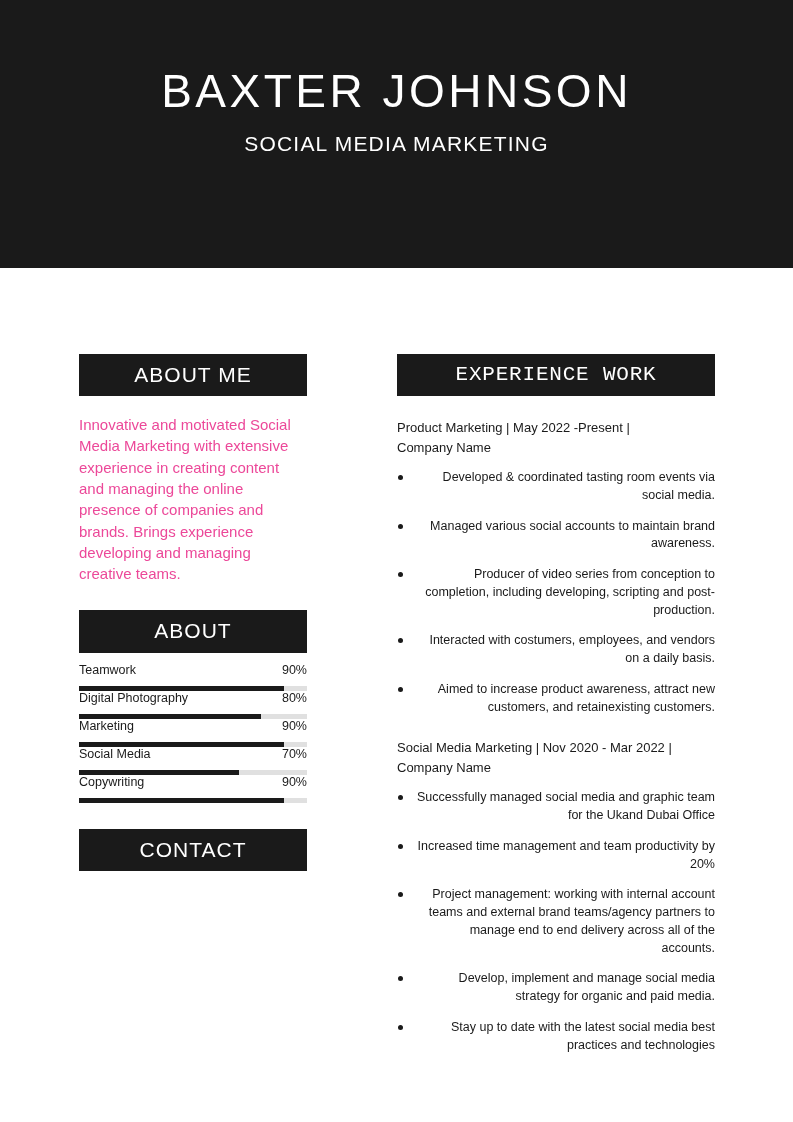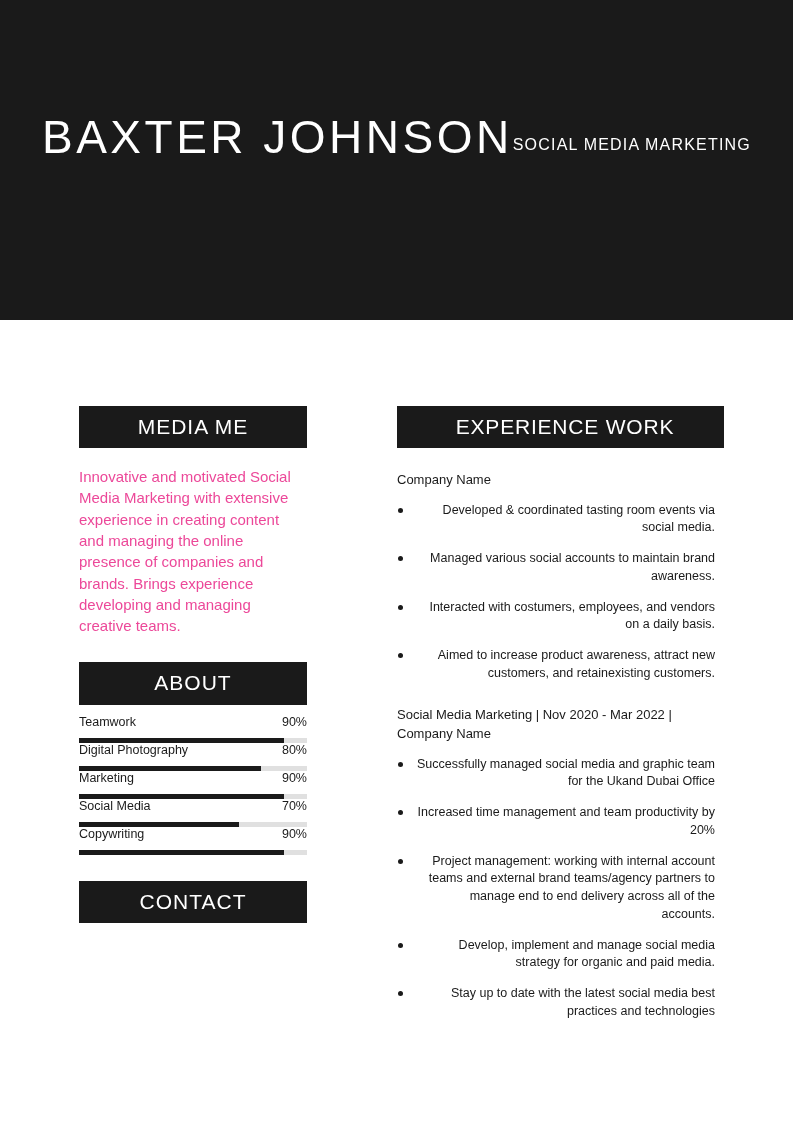--- a/index.html
+++ b/index.html
@@ -17,40 +17,40 @@
   }
   .page {
     width: 793px;
     height: 1122px;
     position: relative;
     background: #ffffff;
   }
   
   .header {
     background: #1a1a1a;
-    height: 320px;
+    height: 268px;
     width: 100%;
     display: flex;
-    flex-direction: row;
+    flex-direction: column;
     align-items: center;
     justify-content: center;
     box-sizing: border-box;
     padding-bottom: 46px;
   }
   .header-name {
     color: #ffffff;
     font-size: 46px;
     letter-spacing: 3.5px;
     font-weight: 400;
     line-height: 1.1;
     text-align: center;
   }
   .header-role {
     color: #ffffff;
-    font-size: 16px;
+    font-size: 21px;
     letter-spacing: 1.2px;
     font-weight: 400;
     margin-top: 16px;
     text-align: right;
   }
   
   .content {
     display: flex;
     padding: 86px 78px 0 79px;
     box-sizing: border-box;
@@ -77,23 +77,24 @@
     letter-spacing: 1px;
     padding: 9px 0 10px 0;
     line-height: 1.1;
   }
   .bar-right {
     background: #1a1a1a;
     color: #ffffff;
     text-align: center;
     font-size: 21px;
     letter-spacing: 0.8px;
-    padding: 9px 0 10px 9px;
+    padding: 9px 0 10px 0;
     line-height: 1.1;
     width: 318px;
+    font-family: Liberation Mono, monospace;
   }
   
   .about-text {
     font-size: 15px;
     line-height: 1.42;
     margin-top: 18px;
     color: #ec4899;
   }
   
   .skills {
@@ -170,21 +171,21 @@
 
   <div class="header">
     <div class="header-name">BAXTER JOHNSON</div>
     <div class="header-role">SOCIAL MEDIA MARKETING</div>
   </div>
 
   <div class="content">
 
     <div class="col-left">
 
-      <div class="bar">MEDIA ME</div>
+      <div class="bar">ABOUT ME</div>
       <div class="about-text">Innovative and motivated Social Media Marketing with extensive experience in creating content and managing the online presence of companies and brands. Brings experience developing and managing creative teams.</div>
 
       <div class="spacer-26"></div>
       <div class="bar">ABOUT</div>
 
       <div class="skills">
 
         <div class="skill">
           <div class="skill-row">
             <span>Teamwork</span>
@@ -244,25 +245,27 @@
     </div>
 
     <div class="col-gap"></div>
 
     <div class="col-right">
 
       <div class="bar-right">EXPERIENCE WORK</div>
 
       <div class="job">
         <div class="job-title">
+          <div>Product Marketing | May 2022 -Present |</div>
           <div>Company Name</div>
         </div>
         <ul class="bullets">
           <li class="bullet">Developed &amp; coordinated tasting room events via social media.</li>
           <li class="bullet">Managed various social accounts to maintain brand awareness.</li>
+          <li class="bullet">Producer of video series from conception to completion, including developing, scripting and post-production.</li>
           <li class="bullet">Interacted with costumers, employees, and vendors on a daily basis.</li>
           <li class="bullet">Aimed to increase product awareness, attract new customers, and retainexisting customers.</li>
         </ul>
       </div>
 
       <div class="job">
         <div class="job-title">
           <div>Social Media Marketing | Nov 2020 - Mar 2022 |</div>
           <div>Company Name</div>
         </div>

